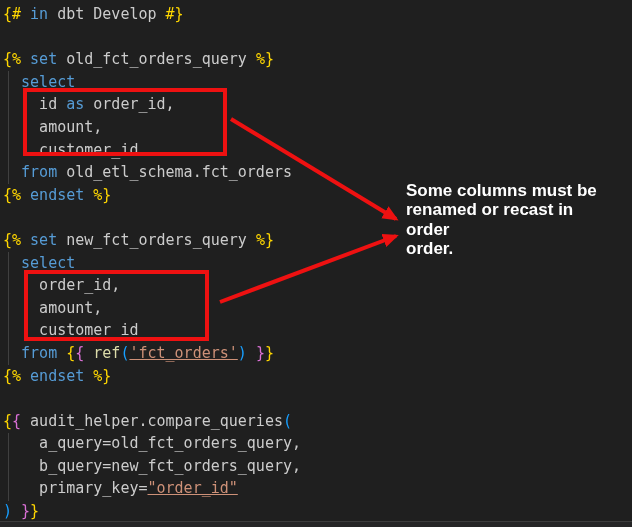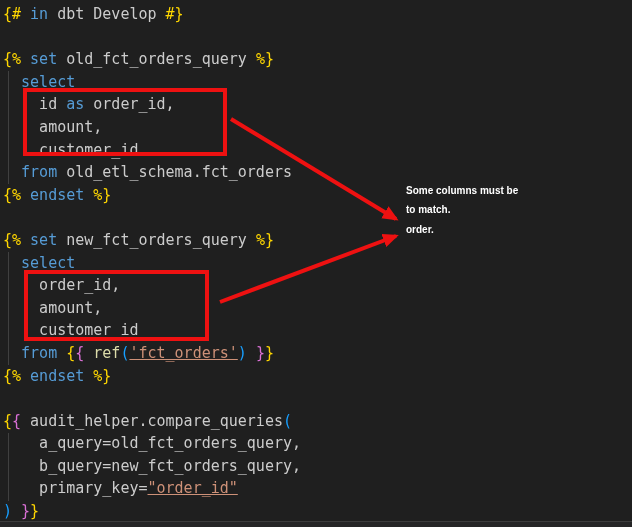--- a/index.html
+++ b/index.html
@@ -52,21 +52,21 @@
     top: 0;
     width: 632px;
     height: 527px;
     pointer-events: none;
   }
   .note {
     position: absolute;
     color: var(--note, #ffffff);
     font-family: "Liberation Sans", "DejaVu Sans", sans-serif;
     font-weight: bold;
-    font-size: 10px;
+    font-size: 17px;
     line-height: 19.3px;
     width: 200px;
   }
   .bottom-strip {
     position: absolute;
     left: 0;
     bottom: 0;
     width: 100%;
     height: 5px;
     background: #252526;
@@ -96,18 +96,18 @@
       <marker id="ah" markerUnits="userSpaceOnUse" markerWidth="18" markerHeight="16" refX="13" refY="7" orient="auto">
         <path d="M0,0 L16,7 L0,14 Z" id="ah-path" fill="#ee1111"></path>
       </marker>
     </defs>
   <line x1="231" y1="119" x2="396" y2="219" stroke="#ee1111" stroke-width="4" marker-end="url(#ah)"></line>
       <line x1="220" y1="302" x2="396" y2="236" stroke="#ee1111" stroke-width="4" marker-end="url(#ah)"></line>
     </svg>
 
   <div class="note" id="note" style="left: 406px; top: 181px;">
       <div>Some columns must be</div>
-      <div>to match.</div>
+      <div>renamed or recast in order</div>
       <div>order.</div>
     </div>
 
   <div class="bottom-strip"></div>
 </div>
 
 </body></html>

